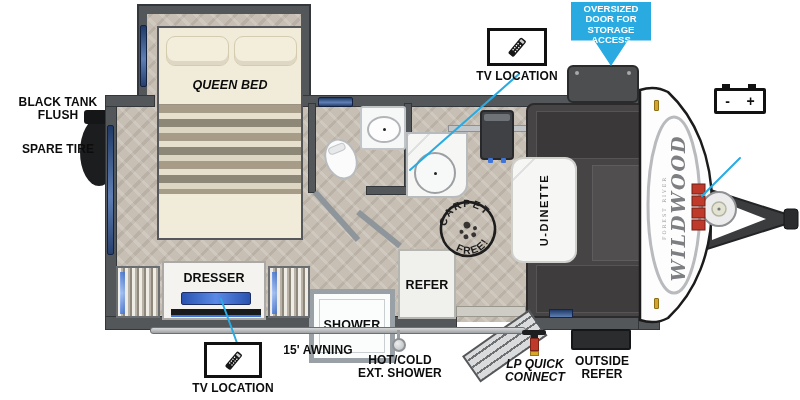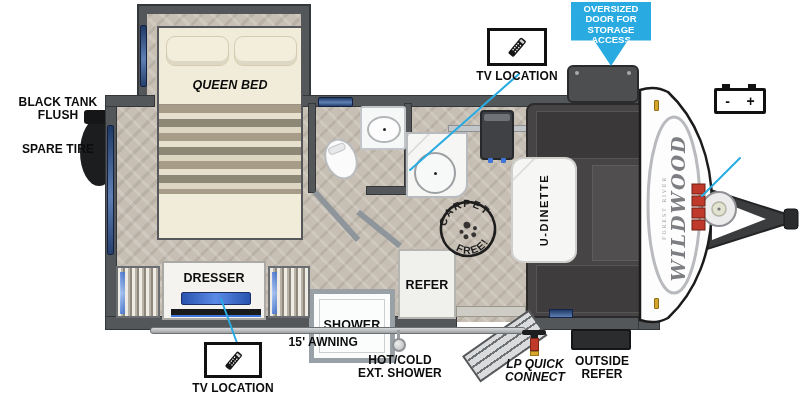--- a/index.html
+++ b/index.html
@@ -237,21 +237,21 @@
   </div>
   <div class="abs" style="left:722px;top:84px;width:8px;height:4px;background:#111;z-index:9;"></div>
   <div class="abs" style="left:748px;top:84px;width:8px;height:4px;background:#111;z-index:9;"></div>
 
   <div class="lbl" style="left:12px;top:96px;width:92px;z-index:9;">
     <div>BLACK TANK</div>
     <div>FLUSH</div>
   </div>
   <div class="lbl" style="left:12px;top:143px;width:92px;z-index:9;">SPARE TIRE</div>
 
-  <div class="lbl" style="left:278px;top:336px;width:80px;z-index:9;text-align:right;">15' AWNING</div>
+  <div class="lbl" style="left:278px;top:344px;width:80px;z-index:9;">15' AWNING</div>
   <div class="lbl" style="left:342px;top:354px;width:116px;z-index:9;">
     <div>HOT/COLD</div>
     <div>EXT. SHOWER</div>
   </div>
   <div class="lbl" style="left:490px;top:358px;width:90px;z-index:9;font-style:italic;">
     <div>LP QUICK</div>
     <div>CONNECT</div>
   </div>
   <div class="lbl" style="left:562px;top:355px;width:80px;z-index:9;">
     <div>OUTSIDE</div>

